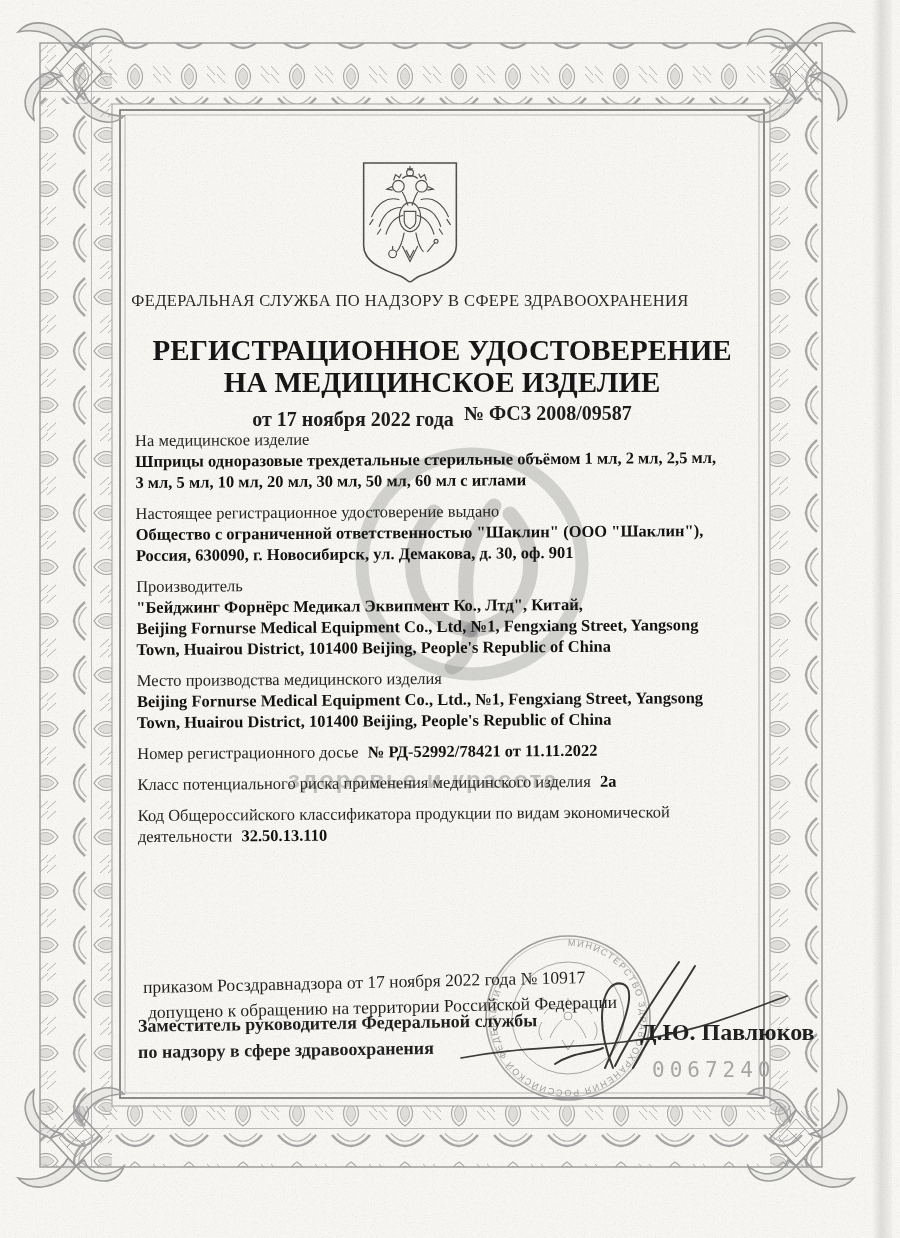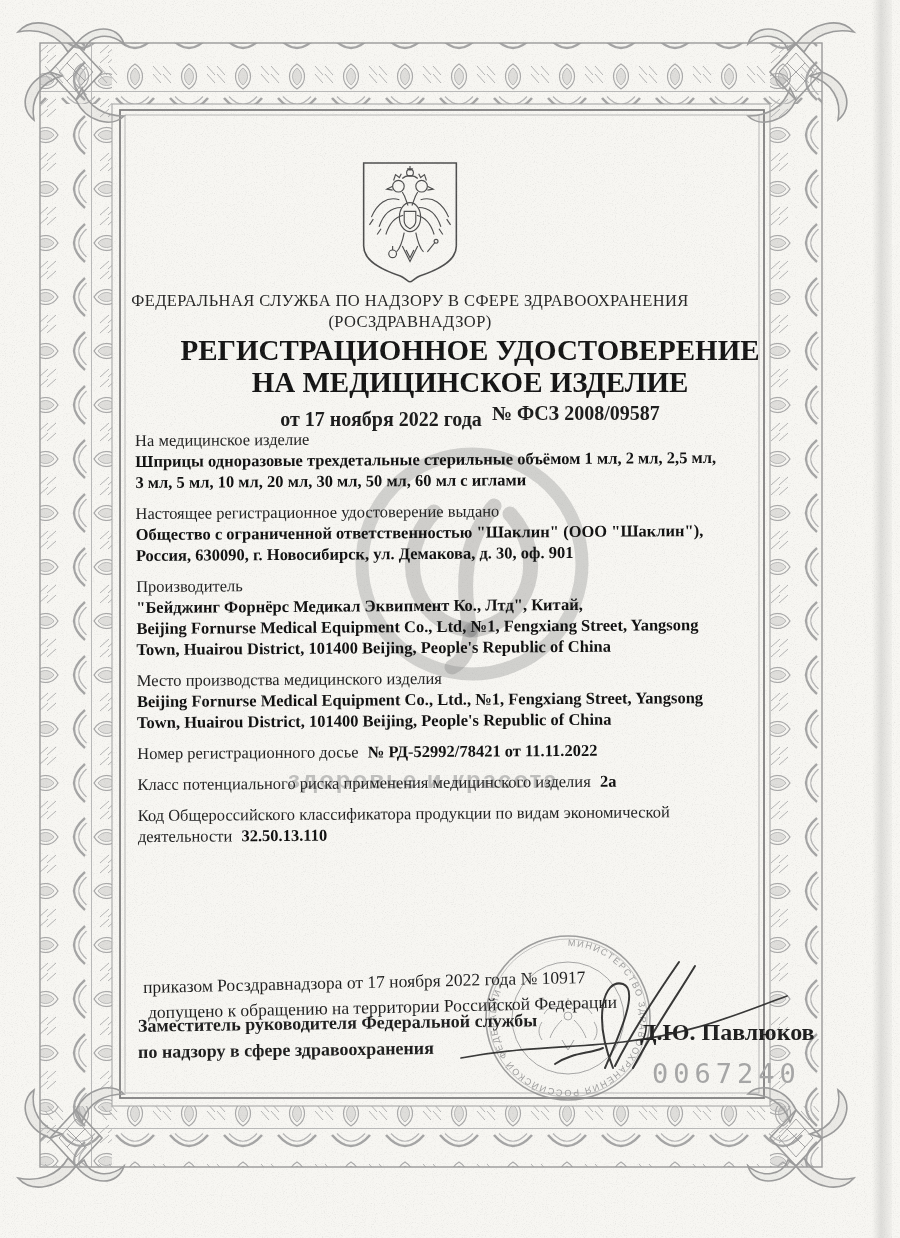--- a/index.html
+++ b/index.html
@@ -22,42 +22,42 @@
   }
   .wm-tagline{
     position:absolute;left:288px;top:766px;z-index:3;
     font-family:"Liberation Sans", sans-serif;font-weight:700;
     font-size:24px;letter-spacing:2px;color:rgba(135,135,135,0.50);white-space:nowrap;
   }
   
   .header{position:absolute;left:120px;width:580px;top:156px;text-align:center;z-index:4;}
   .agency{font-size:16.5px;letter-spacing:.4px;margin-top:1px;color:#262626;}
   
-  .titleblock{position:absolute;left:120px;width:644px;top:334px;text-align:center;z-index:4;margin-left:28px;}
+  .titleblock{position:absolute;left:120px;width:644px;top:334px;text-align:center;z-index:4;}
   .t1,.t2{font-weight:700;font-size:29px;line-height:32px;letter-spacing:0;color:#141414;}
   .daterow{display:flex;justify-content:center;gap:10px;margin-top:4px;align-items:flex-start;}
   .t-date{font-weight:700;font-size:20px;transform:translateY(6px);}
   .t-num{font-weight:700;font-size:20px;}
   
   .fields{position:absolute;left:135px;top:430px;width:648px;z-index:4;
     font-size:16.5px;line-height:21px;transform:rotate(-0.4deg);transform-origin:0 0;}
   .field{margin:0 0 10px;}
   .field .lbl{font-weight:400;white-space:pre-wrap;color:#222;}
   .field.blk .lbl{display:block;}
   .field.inl .lbl{margin-right:5px;}
   .field .val{font-weight:700;white-space:pre-wrap;color:#101010;}
   
   .f-line{position:absolute;z-index:6;font-size:17.5px;white-space:nowrap;color:#1d1d1d;}
   .f-order1{left:143px;top:972px;transform:rotate(-1.3deg);}
   .f-order2{left:148px;top:997px;transform:rotate(-1.3deg);}
   .f-sign1{left:138px;top:1013px;font-weight:700;font-size:18px;transform:rotate(-0.8deg);}
   .f-sign2{left:138px;top:1040px;font-weight:700;font-size:18px;transform:rotate(-0.8deg);}
   .f-name{left:640px;top:1019px;font-weight:700;font-size:24px;}
   .f-serial{left:652px;top:1058px;z-index:6;
-    font-family:"DejaVu Sans Mono", monospace;font-size:27px;letter-spacing:5px;color:#a6a6a6;}
+    font-family:"DejaVu Sans Mono", monospace;font-size:21px;letter-spacing:5px;color:#a6a6a6;}
   .stamp{position:absolute;left:478px;top:928px;z-index:5;opacity:.85;}
   .signature{position:absolute;left:455px;top:948px;z-index:7;}
   .noise{position:absolute;left:0;top:0;z-index:9;pointer-events:none;opacity:.45;}
 </style>
 </head>
 <body>
 
 <div class="page">
 
   <div class="edge-shadow"></div>
@@ -142,21 +142,20 @@
         <path d="M96,64 l4,6 M88,74 l4,6"></path>
         <path d="M52,78 C50,88 48,94 44,98 M64,78 C66,88 68,94 72,98"></path>
         <path d="M50,92 L58,108 L66,92 M54,96 L58,104 L62,96"></path>
         <circle cx="40" cy="100" r="4"></circle>
           <path d="M40,96 v-4"></path>
         <path d="M76,98 l8,-10"></path>
           <circle cx="85" cy="87" r="2"></circle>
       </g>
     </svg>
     <div class="agency">ФЕДЕРАЛЬНАЯ СЛУЖБА ПО НАДЗОРУ В СФЕРЕ ЗДРАВООХРАНЕНИЯ</div>
-    <div class="agency">(РОСЗДРАВНАДЗОР)</div>
   </div>
 
   <div class="titleblock">
     <div class="t1">РЕГИСТРАЦИОННОЕ УДОСТОВЕРЕНИЕ</div>
     <div class="t2">НА МЕДИЦИНСКОЕ ИЗДЕЛИЕ</div>
     <div class="daterow">
       <span class="t-date">от 17 ноября 2022 года</span>
       <span class="t-num">№  ФСЗ 2008/09587</span>
     </div>
   </div>

